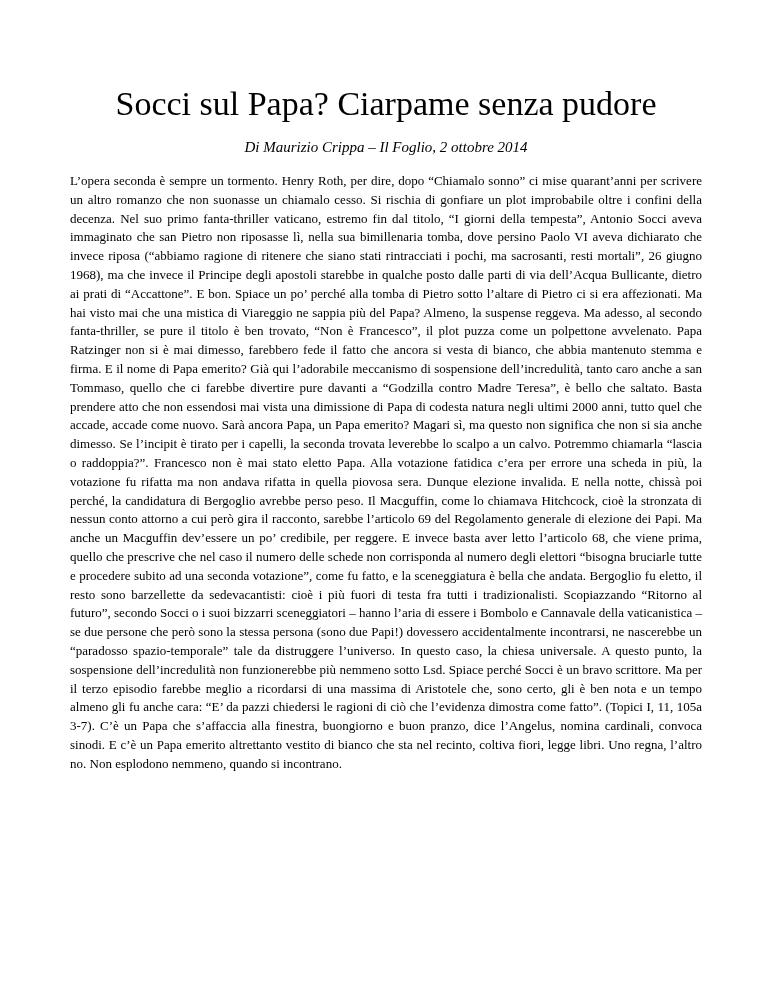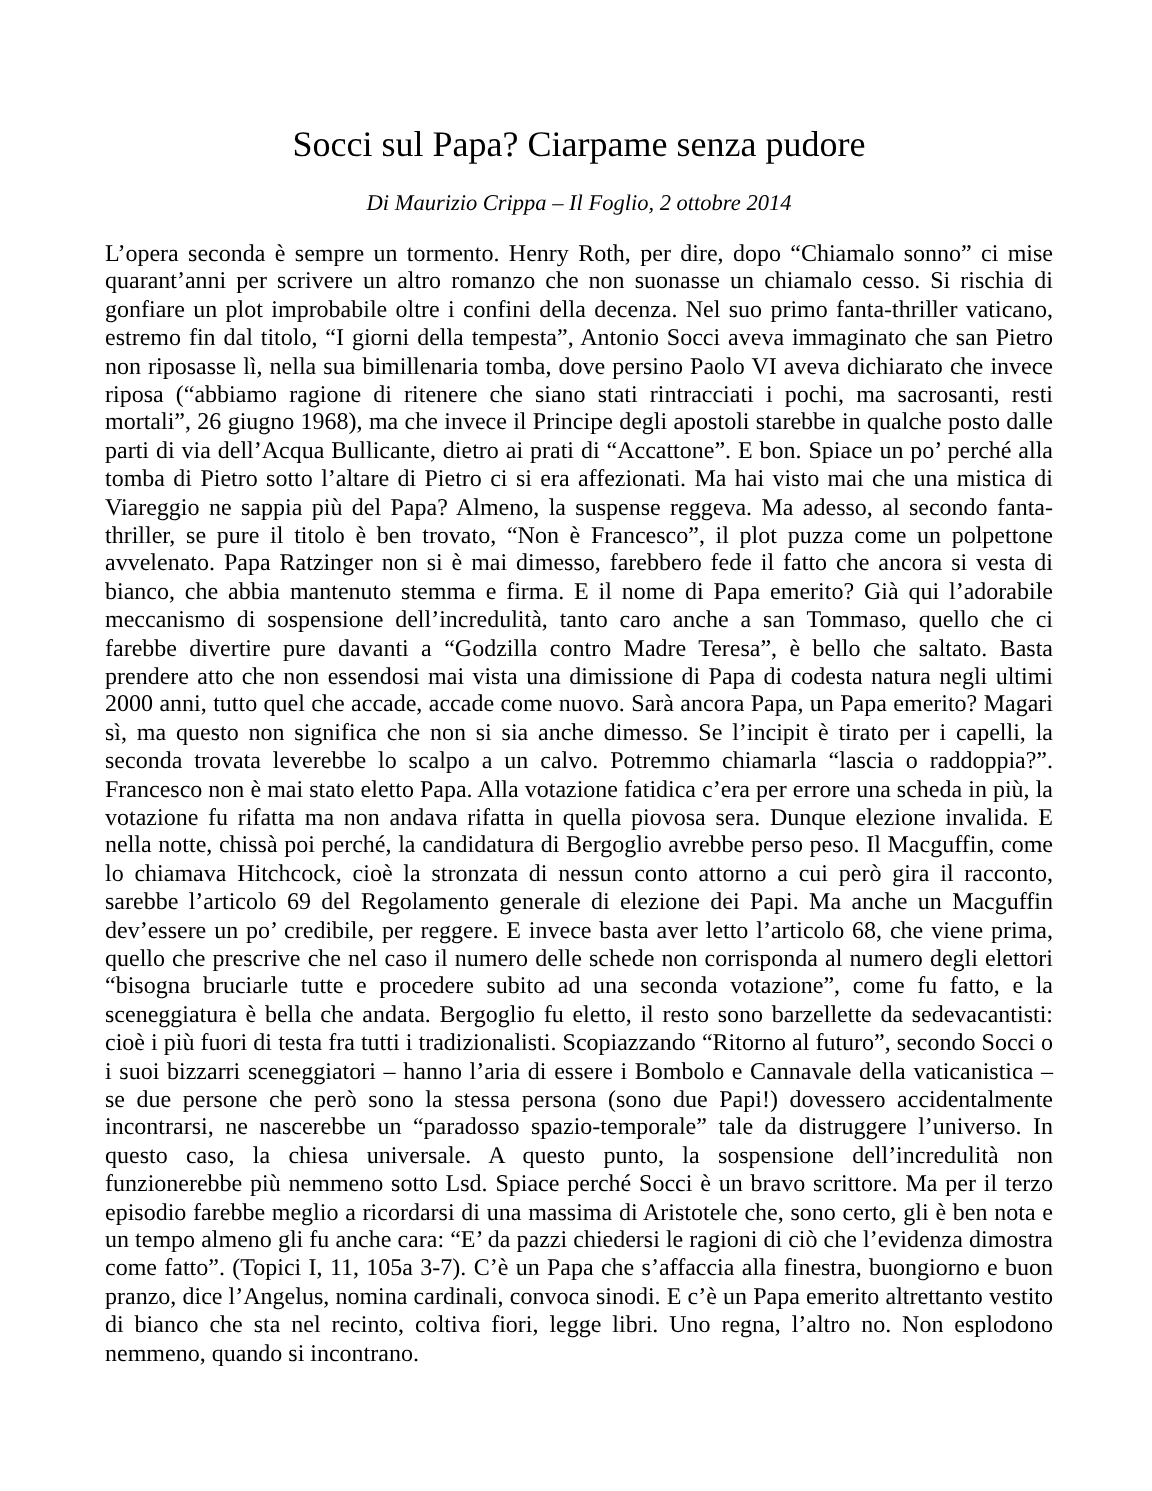--- a/index.html
+++ b/index.html
@@ -16,39 +16,39 @@
   }
   .page {
     box-sizing: border-box;
     width: 768px;
     height: 994px;
     padding: 84px 66px 0 70px;
     background: #ffffff;
   }
   .title {
     font-family: "Liberation Serif", serif;
-    font-size: 24px;
+    font-size: 34px;
     font-weight: 400;
     text-align: center;
     margin: 0 0 0 0;
     line-height: 1.15;
     color: #000000;
   }
   .byline {
     font-family: "Liberation Serif", serif;
     font-style: italic;
     font-size: 15px;
     line-height: 18px;
     margin: 15px 0 0 0;
     text-align: center;
     color: #000000;
   }
   .body-text {
     font-family: "Liberation Serif", serif;
-    font-size: 16px;
+    font-size: 13px;
     line-height: 18.8px;
     text-align: justify;
     text-justify: inter-word;
     margin: 16px 0 0 0;
     color: #000000;
     hyphens: none;
   }
 </style>
 </head>
 <body>

